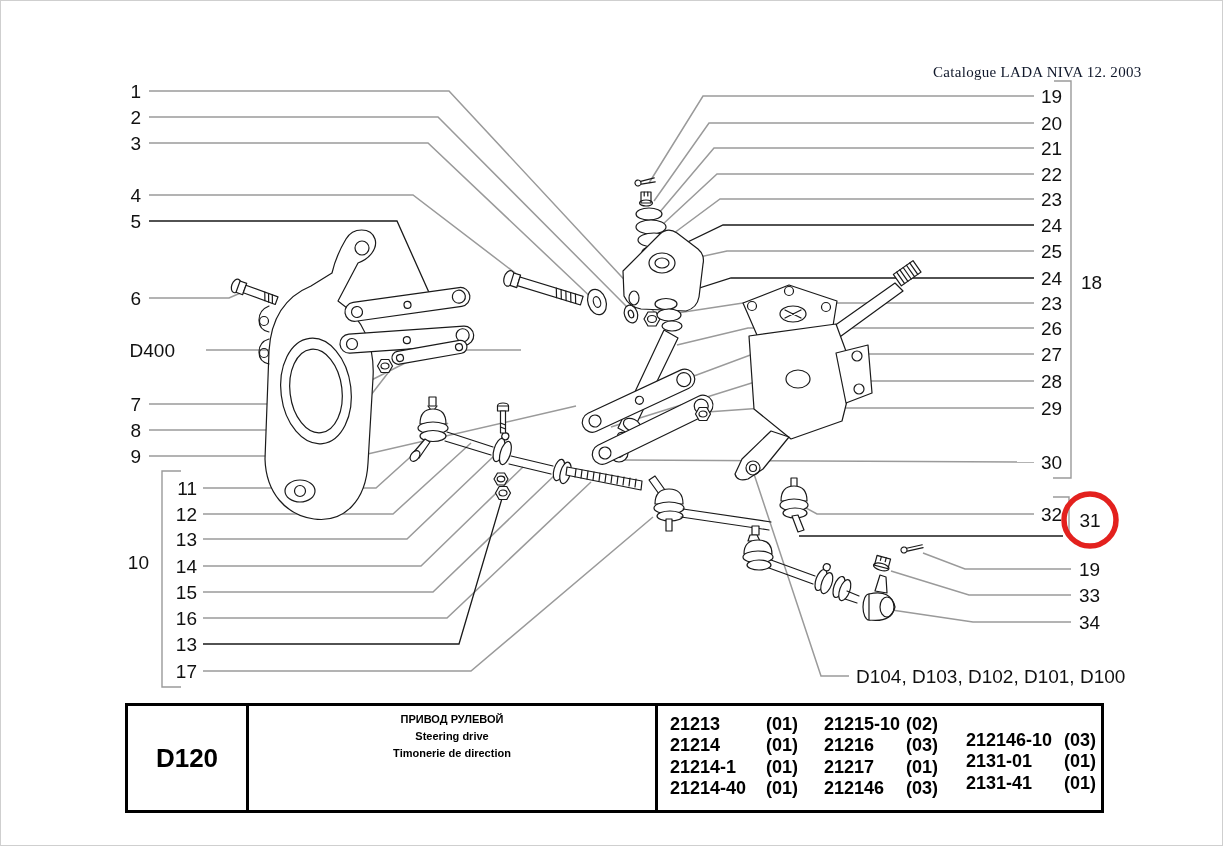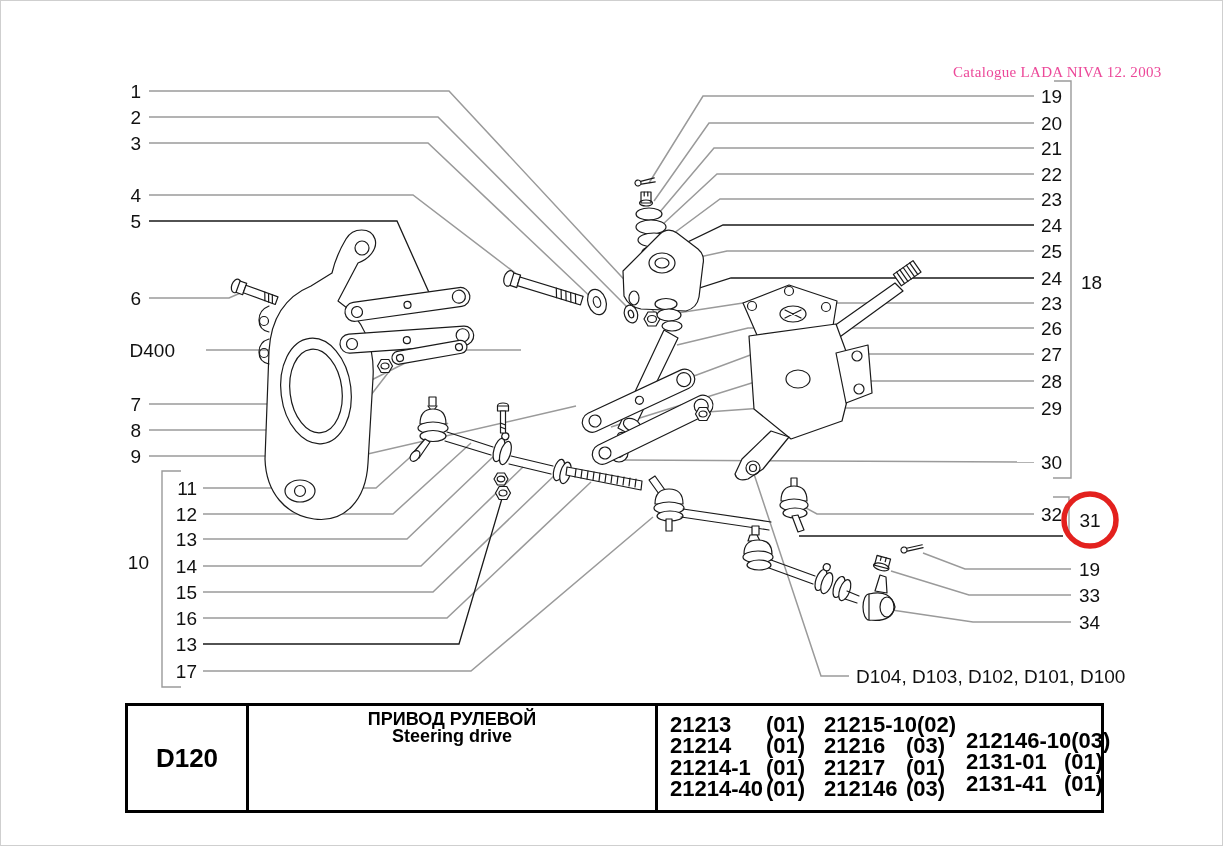--- a/index.html
+++ b/index.html
@@ -1,35 +1,35 @@
 <!DOCTYPE html>
 <html><head>
 <meta charset="utf-8">
 <style>
   html,body{margin:0;padding:0;background:#9a9a9a;}
   .page{position:relative;width:1223px;height:846px;background:#ffffff;
         border:1px solid #cfcfcf;box-sizing:border-box;overflow:hidden;
         font-family:"Liberation Sans",sans-serif;}
   .header-note{position:absolute;top:63px;left:932px;
-        font-family:"Liberation Serif",serif;font-size:15px;color:#ec4899;
-        letter-spacing:.3px;white-space:nowrap;margin-left:20px;}
+        font-family:"Liberation Serif",serif;font-size:15px;color:#0f172a;
+        letter-spacing:.3px;white-space:nowrap;}
   svg.diagram{position:absolute;left:0;top:0;}
   #callouts text{font-family:"Liberation Sans",sans-serif;font-size:19px;fill:#111;}
   
   .parts-table{position:absolute;left:124px;top:702px;width:979px;height:110px;
         border:3px solid #000;box-sizing:border-box;display:flex;background:#fff;}
   .cell-code{width:121px;flex:none;border-right:3px solid #000;box-sizing:border-box;
         display:flex;align-items:center;justify-content:center;
         font-size:26px;font-weight:bold;color:#000;}
   .cell-title{width:409px;flex:none;border-right:3px solid #000;box-sizing:border-box;
         display:flex;flex-direction:column;justify-content:flex-start;
-        padding-top:5px;text-align:center;font-weight:bold;font-size:18px;
+        padding-top:5px;text-align:center;font-weight:bold;font-size:11px;
         line-height:16.8px;color:#000;align-items:center;}
   .cell-parts{flex:1;display:flex;padding:8px 0 0 12px;font-weight:bold;
-        font-size:22px;color:#000;}
+        font-size:18px;color:#000;}
   .pcol{display:flex;flex-direction:column;line-height:21.3px;}
   .pcol.c0{width:154px;}
   .pcol.c1{width:142px;}
   .pcol.c2{flex:1;justify-content:center;}
   .prow{display:flex;white-space:nowrap;}
   .c0 .pnum{display:inline-block;min-width:96px;}
   .c1 .pnum{display:inline-block;min-width:82px;}
   .c2 .pnum{display:inline-block;min-width:98px;}
 </style>
 </head>
@@ -354,20 +354,21 @@
           <path d="M3,-1 L19,0 M3,2 L19,3"></path>
       </g>
     </g>
   </svg>
 
   <div class="parts-table">
     <div class="cell-code">D120</div>
     <div class="cell-title">
         <div>ПРИВОД РУЛЕВОЙ</div>
         <div>Steering drive</div>
+        <div>Timonerie de direction</div>
       </div>
     <div class="cell-parts">
         <div class="pcol c0">
           <div class="prow">
             <span class="pnum">21213</span>
             <span class="pqty">(01)</span>
           </div>
           <div class="prow">
             <span class="pnum">21214</span>
             <span class="pqty">(01)</span>

